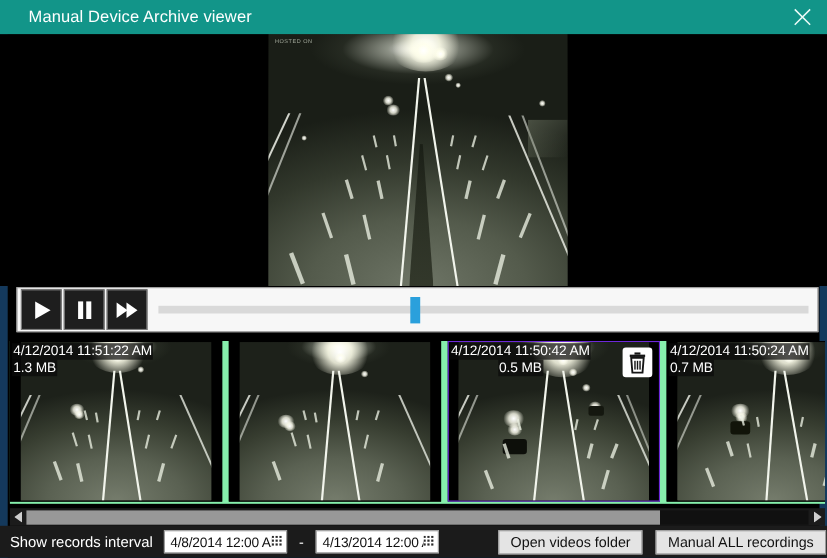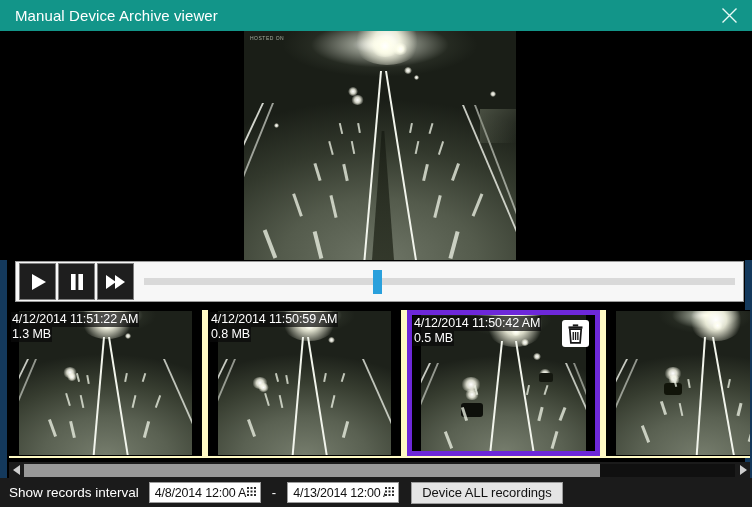--- a/index.html
+++ b/index.html
@@ -33,21 +33,21 @@
     width: 752px;
     height: 31px;
     background: #129589;
     display: flex;
     align-items: center;
     z-index: 30;
   }
   #titlebar .title-text {
     color: #ffffff;
     font-size: 15px;
-    padding-left: 15px;
+    padding-left: 26px;
     letter-spacing: 0.1px;
     font-weight: 400;
     white-space: nowrap;
   }
   #close-btn {
     position: absolute;
     right: 0;
     top: 0;
     width: 46px;
     height: 31px;
@@ -195,38 +195,39 @@
   }
 
   
   #thumb-strip {
     position: absolute;
     left: 2px;
     top: 310px;
     width: 741px;
     height: 148px;
     overflow: hidden;
-    background: #fef9c3;
+    background: #86efac;
     display: flex;
     z-index: 10;
   }
   .thumb {
     position: relative;
     width: 193px;
     height: 146px;
     margin-right: 6px;
     flex: 0 0 auto;
     background: #000;
     border: 1px solid #000;
     box-sizing: border-box;
     cursor: pointer;
     overflow: hidden;
   }
   .thumb.selected {
-    border: 5px solid #6d28d9;
+    border: 1px solid #6d28d9;
+    text-align: center;
   }
   .thumb-scene {
     position: absolute;
     left: 9px;
     right: 9px;
     top: 0px;
     bottom: 0px;
     overflow: hidden;
     background:
       radial-gradient(ellipse 34% 16% at 52% 3%, rgba(255,255,255,0.98) 0%, rgba(230,238,220,0.5) 26%, rgba(110,120,100,0.1) 58%, rgba(0,0,0,0) 80%),
@@ -508,24 +509,20 @@
         <div class="lane-line" style="left:144px; top:48px; width:1.6px; height:98px; transform: skewX(24deg); opacity:.75;"></div>
         <div class="dash" style="left:58px; top:62px; width:2px; height:9px; transform:rotate(-14deg);"></div>
         <div class="dash" style="left:48px; top:82px; width:2px; height:13px; transform:rotate(-17deg);"></div>
         <div class="dash" style="left:32px; top:108px; width:3px; height:18px; transform:rotate(-20deg);"></div>
         <div class="dash" style="left:68px; top:64px; width:2px; height:9px; transform:rotate(-10deg);"></div>
         <div class="dash" style="left:62px; top:84px; width:2px; height:13px; transform:rotate(-12deg);"></div>
         <div class="dash" style="left:106px; top:62px; width:2px; height:9px; transform:rotate(11deg);"></div>
         <div class="dash" style="left:114px; top:84px; width:2px; height:13px; transform:rotate(13deg);"></div>
         <div class="dash" style="left:126px; top:110px; width:3px; height:17px; transform:rotate(15deg);"></div>
         <div class="dash" style="left:124px; top:62px; width:2px; height:9px; transform:rotate(17deg);"></div>
-      </div>
-      <div class="thumb-label">
-        <span>4/12/2014 11:50:59 AM</span><br>
-        <span>0.8 MB</span>
       </div>
     </div>
 
     <div class="thumb selected">
       <div class="thumb-scene">
         <div class="topglow" style="left:64px; top:-14px; width:60px; height:46px;"></div>
         <div class="carlight" style="left:90px; top:12px; width:10px; height:9px;"></div>
         <div class="carlight" style="left:100px; top:24px; width:8px; height:7px;"></div>
         <div class="carlight" style="left:112px; top:38px; width:8px; height:7px;"></div>
         <div class="carlight" style="left:118px; top:54px; width:12px; height:10px;"></div>
@@ -578,20 +575,24 @@
 
         <div class="dash" style="left:58px; top:66px; width:2px; height:10px; transform:rotate(-15deg);"></div>
         <div class="dash" style="left:46px; top:90px; width:3px; height:14px; transform:rotate(-18deg);"></div>
         <div class="dash" style="left:28px; top:114px; width:3px; height:18px; transform:rotate(-21deg);"></div>
         <div class="dash" style="left:72px; top:68px; width:2px; height:9px; transform:rotate(-10deg);"></div>
         <div class="dash" style="left:64px; top:92px; width:2px; height:13px; transform:rotate(-12deg);"></div>
         <div class="dash" style="left:112px; top:68px; width:2px; height:9px; transform:rotate(12deg);"></div>
         <div class="dash" style="left:122px; top:92px; width:3px; height:13px; transform:rotate(14deg);"></div>
         <div class="dash" style="left:134px; top:114px; width:3px; height:17px; transform:rotate(16deg);"></div>
       </div>
+      <div class="thumb-label">
+        <span>4/12/2014 11:50:24 AM</span><br>
+        <span>0.7 MB</span>
+      </div>
     </div>
   </div>
 
   <div id="hscroll">
     <div class="scroll-arrow">
       <svg width="8" height="10" viewBox="0 0 8 10">
         <polygon points="7,0 7,10 0,5" fill="#cfcfcf"></polygon>
       </svg>
     </div>
     <div id="hscroll-track">
@@ -636,16 +637,17 @@
           <rect x="0" y="3.5" width="2" height="2"></rect>
             <rect x="3.5" y="3.5" width="2" height="2"></rect>
             <rect x="7" y="3.5" width="2" height="2"></rect>
           <rect x="0" y="7" width="2" height="2"></rect>
             <rect x="3.5" y="7" width="2" height="2"></rect>
             <rect x="7" y="7" width="2" height="2"></rect>
         </g>
       </svg>
     </div>
 
-    <div class="bbtn" id="delete-all-btn">Device ALL recordings</div>
+    <div class="bbtn" id="open-folder-btn">Open videos folder</div>
+    <div class="bbtn" id="delete-all-btn">Manual ALL recordings</div>
   </div>
 
 </div>
 
 </body></html>

